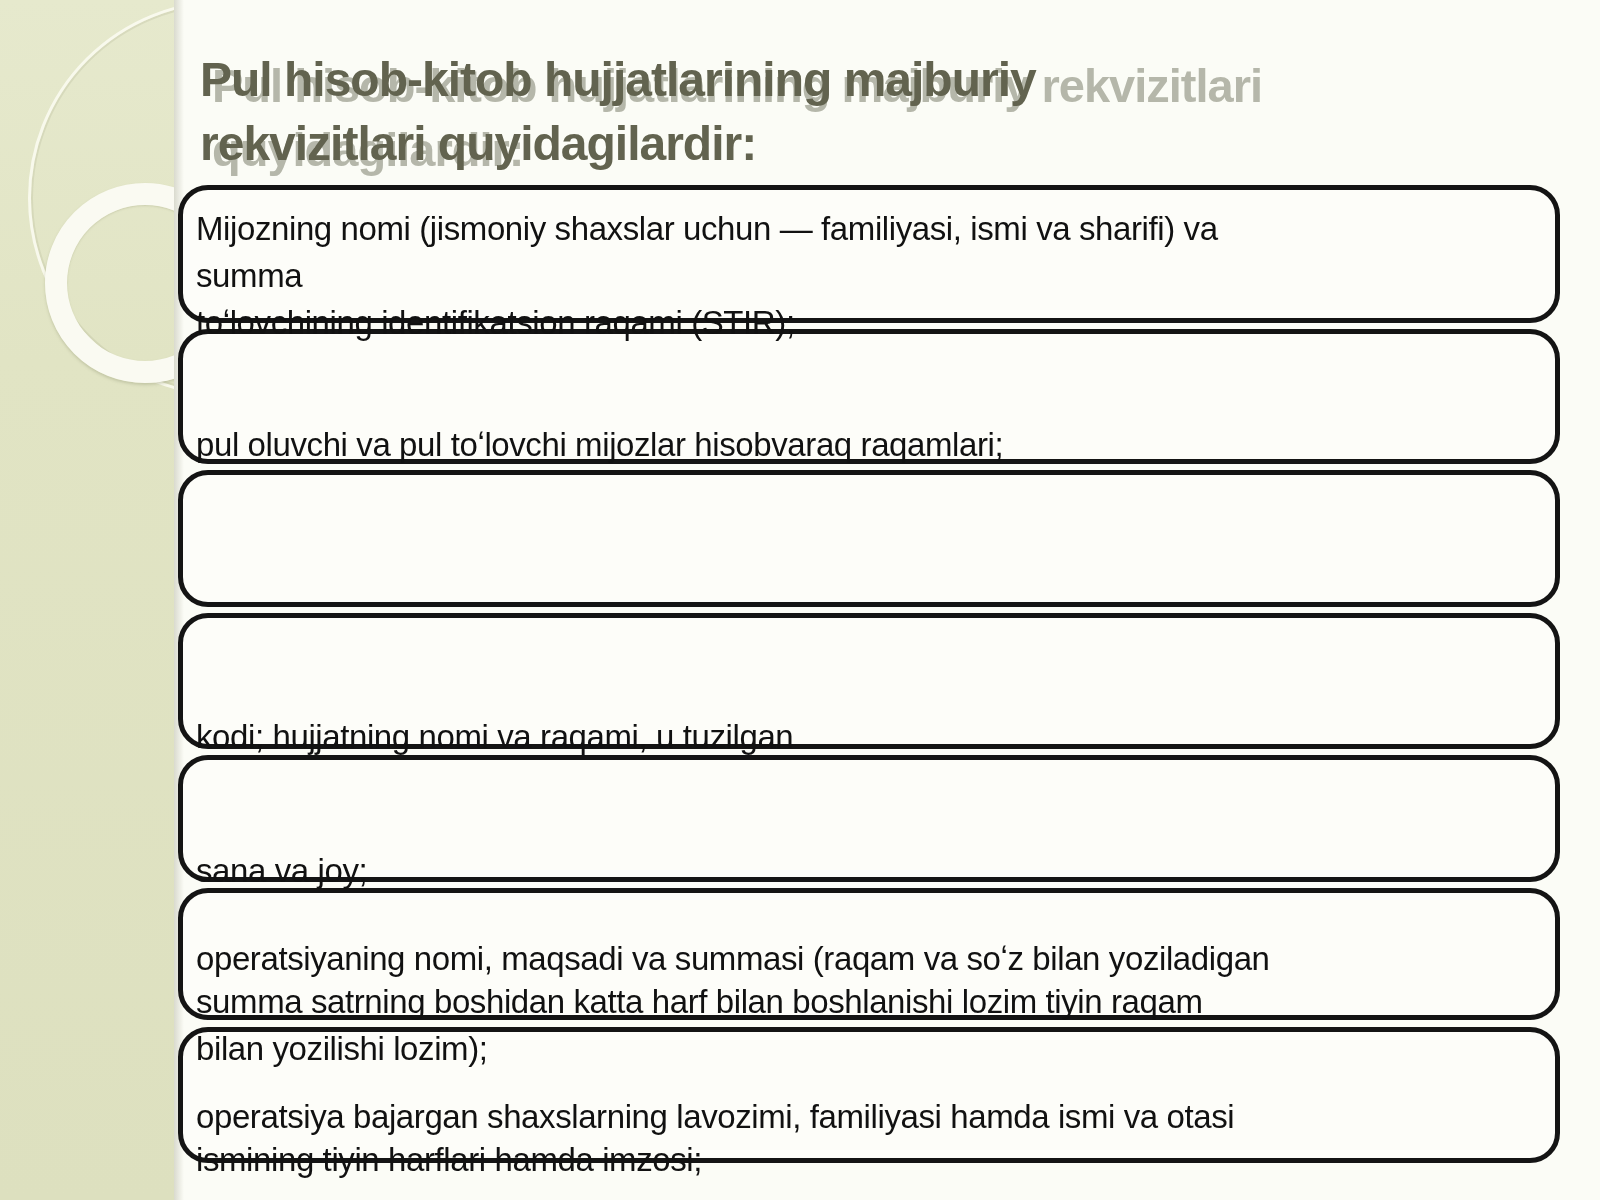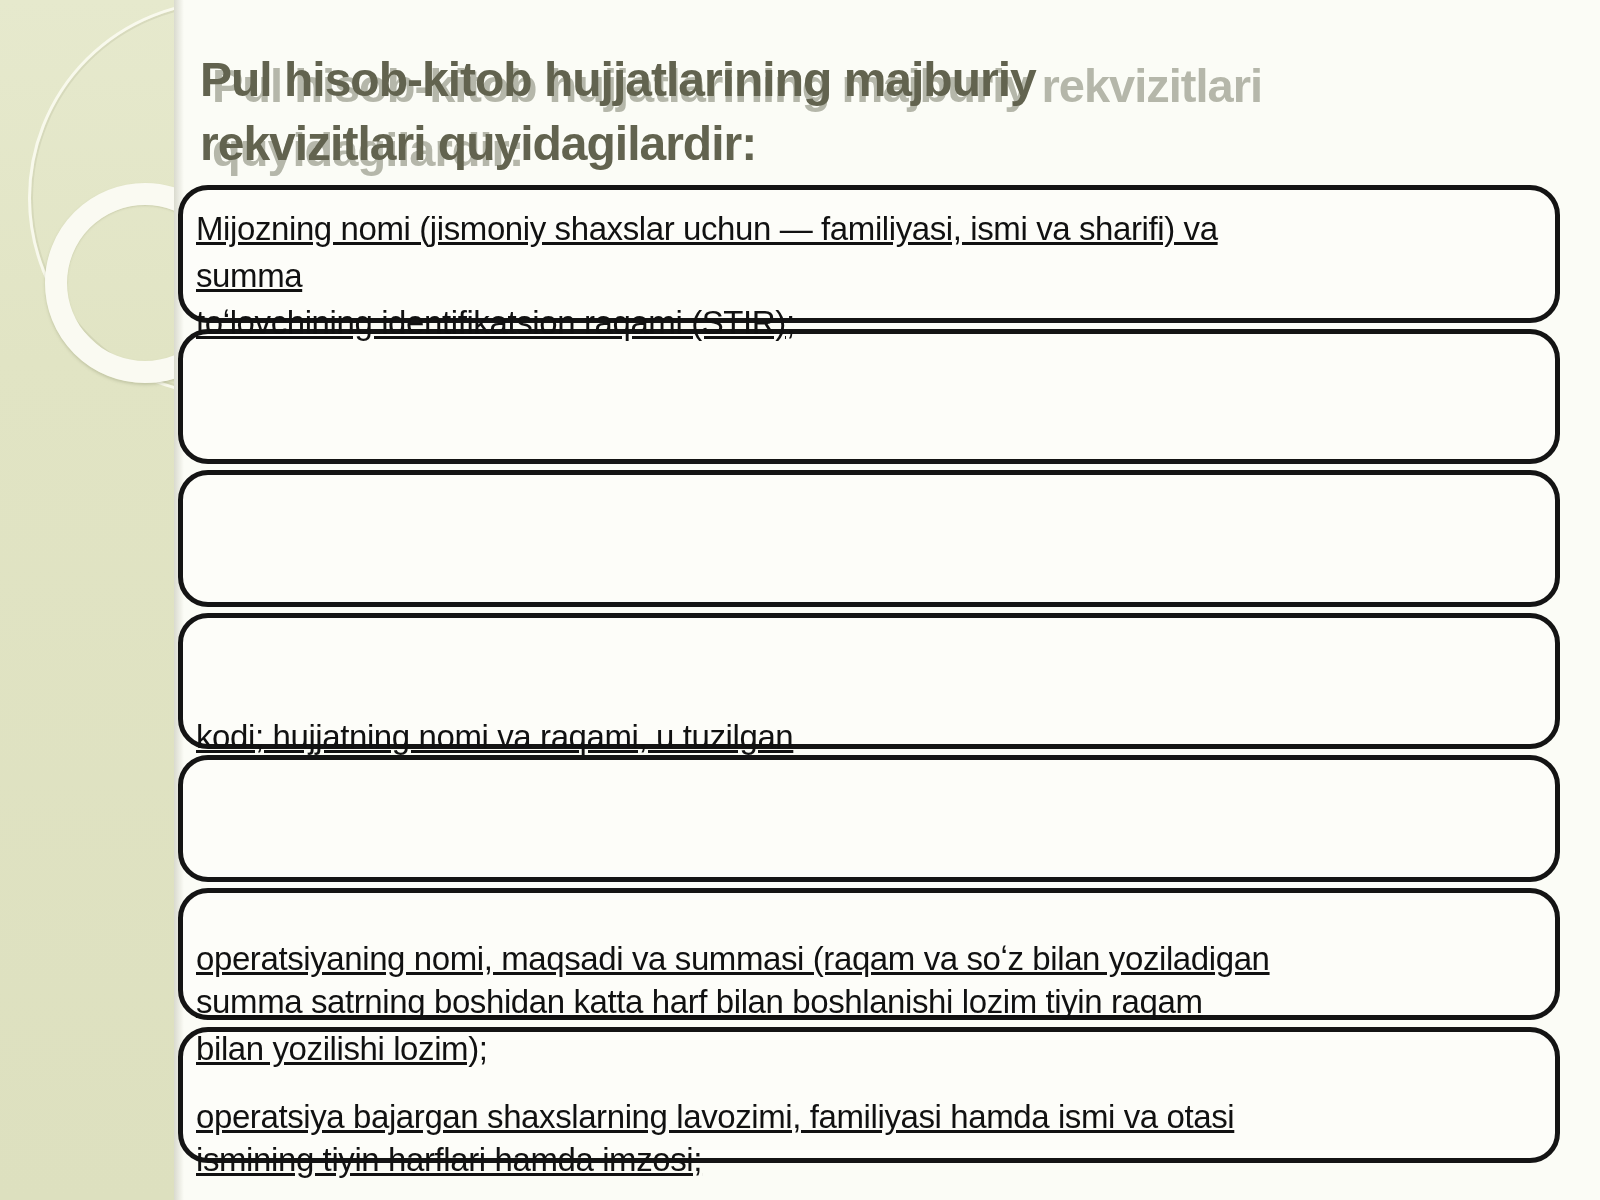--- a/index.html
+++ b/index.html
@@ -50,21 +50,20 @@
   .b4{top:613px;height:136px;}
   .b5{top:755px;height:127px;}
   .b6{top:888px;height:132px;}
   .b7{top:1027px;height:136px;}
 
   
   .tline{
     position:absolute;left:196px;width:1360px;
     font-size:33px;letter-spacing:-0.4px;color:#111;z-index:5;
     white-space:nowrap;
-    text-decoration:underline;
   }
 </style>
 </head>
 <body>
 
 <div class="slide">
 
   <div class="sidebar">
     <div class="circle-thin"></div>
     <div class="ring"></div>
@@ -81,24 +80,26 @@
   <div class="box b3"></div>
   <div class="box b4"></div>
   <div class="box b5"></div>
   <div class="box b6"></div>
   <div class="box b7"></div>
 
   <div class="tline" style="top:210px">Mijozning nomi (jismoniy shaxslar uchun — familiyasi, ismi va sharifi) va</div>
   <div class="tline" style="top:257px">summa</div>
   <div class="tline" style="top:304px">toʻlovchining identifikatsion raqami (STIR);</div>
 
+  <div class="tline" style="top:426px">pul oluvchi va pul toʻlovchi mijozlar hisobvaraq raqamlari;</div>
 
 
   <div class="tline" style="top:718px">kodi; hujjatning nomi va raqami, u tuzilgan</div>
 
+  <div class="tline" style="top:852px">sana va joy;</div>
 
   <div class="tline" style="top:940px">operatsiyaning nomi, maqsadi va summasi (raqam va soʻz bilan yoziladigan</div>
   <div class="tline" style="top:983px">summa satrning boshidan katta harf bilan boshlanishi lozim tiyin raqam</div>
   <div class="tline" style="top:1030px">bilan yozilishi lozim);</div>
 
   <div class="tline" style="top:1098px">operatsiya bajargan shaxslarning lavozimi, familiyasi hamda ismi va otasi</div>
   <div class="tline" style="top:1141px">ismining tiyin harflari hamda imzosi;</div>
 
 </div>
 

